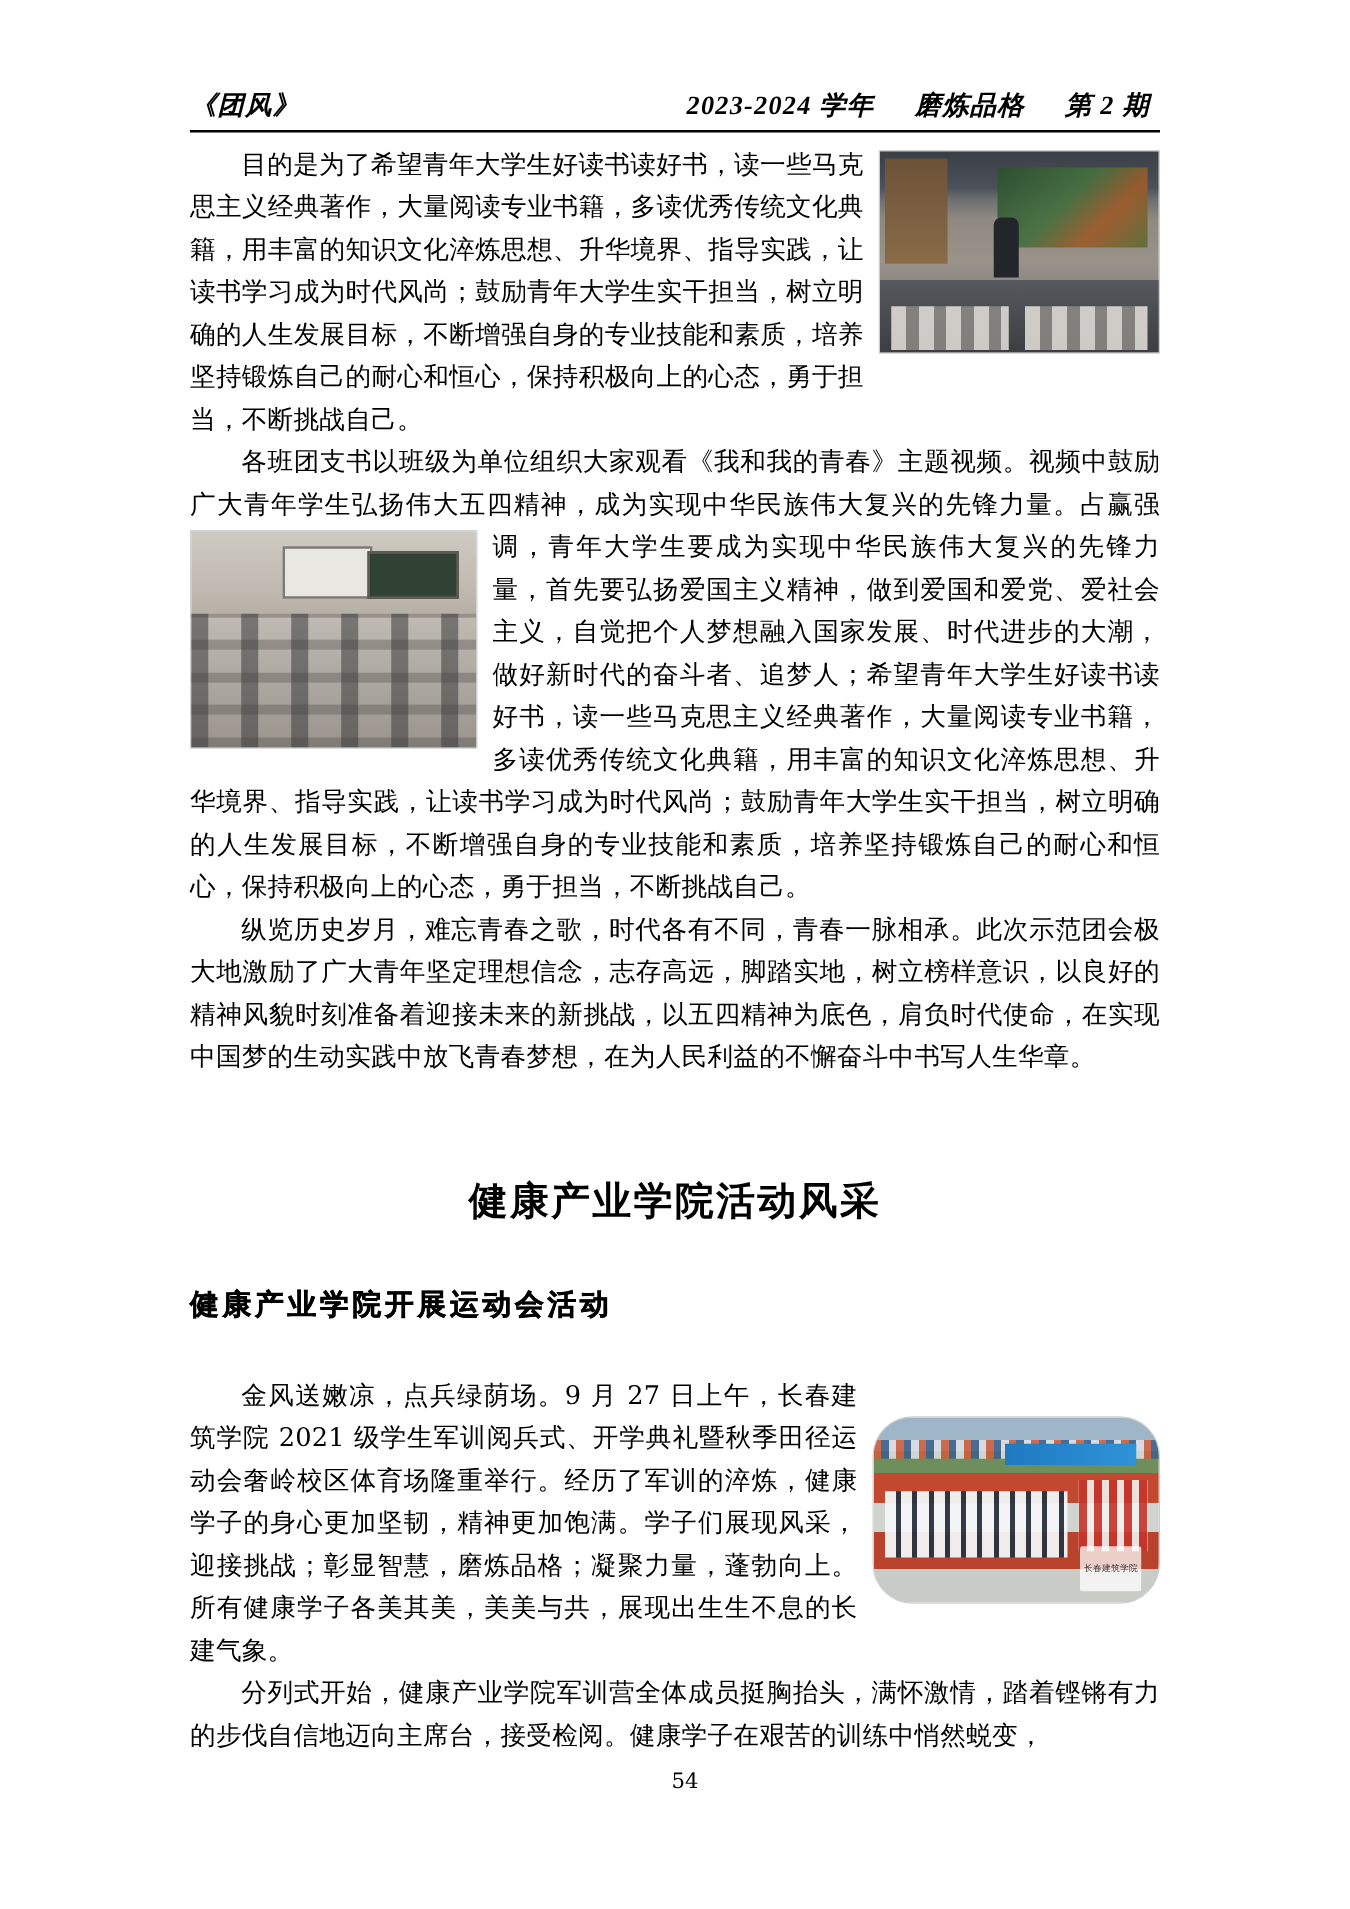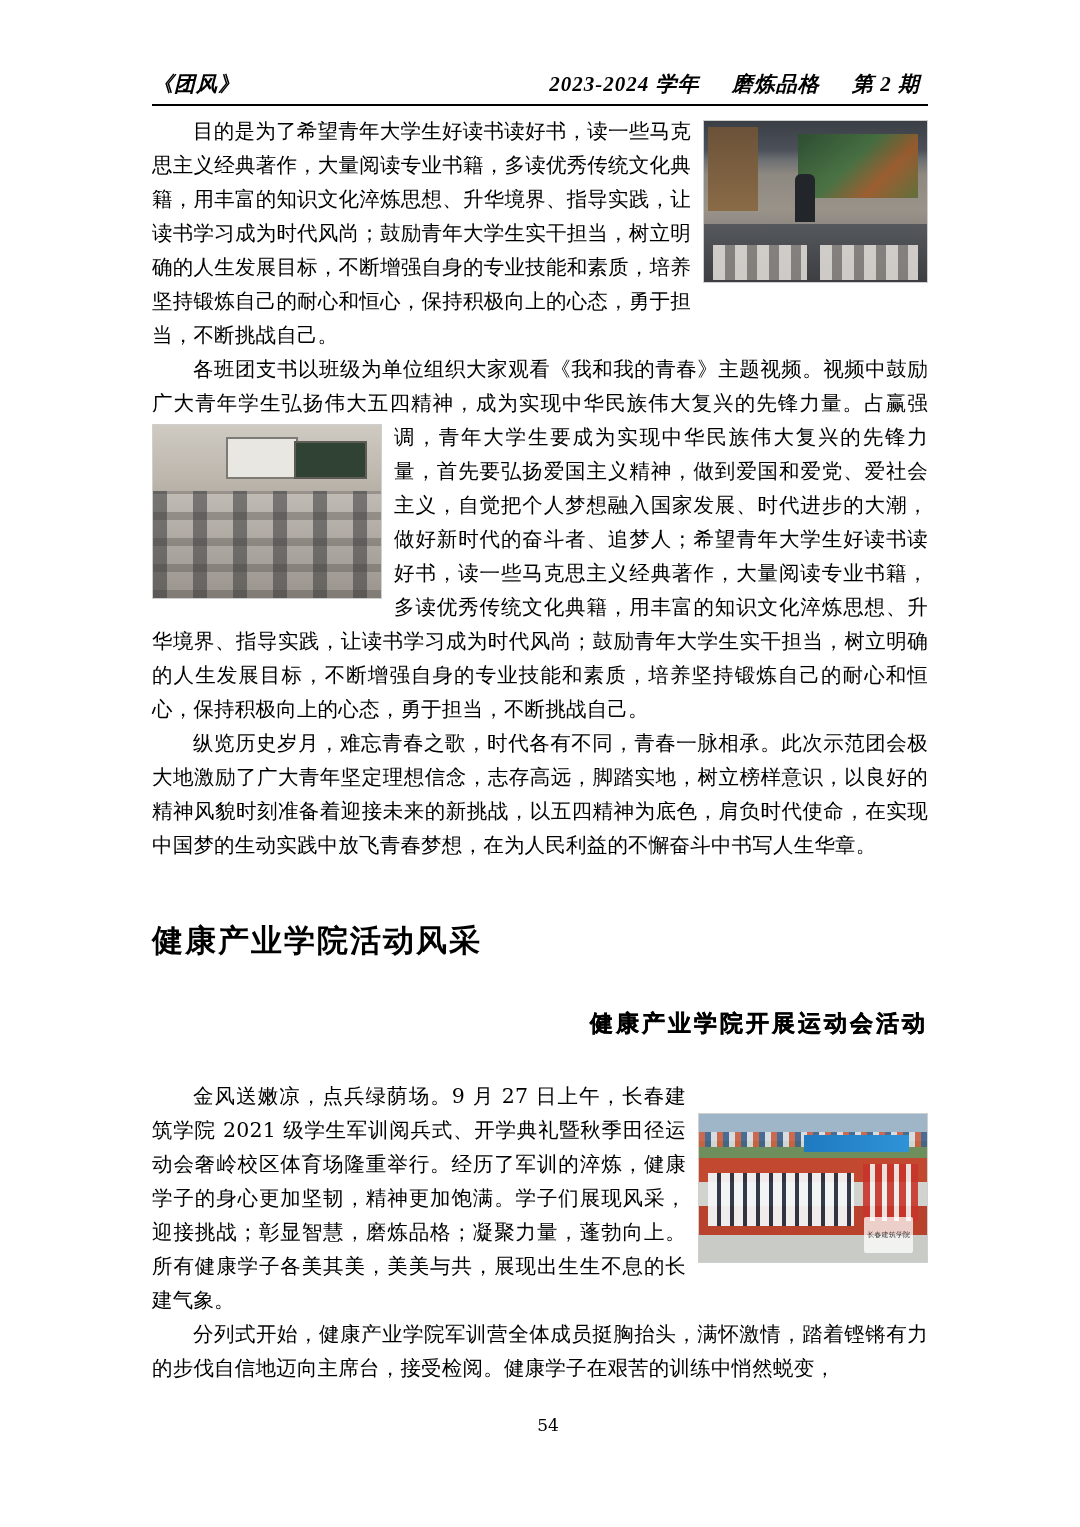--- a/index.html
+++ b/index.html
@@ -171,20 +171,21 @@
     background:
       repeating-linear-gradient(90deg, rgba(60,60,62,.55) 0 14px, rgba(225,222,216,.0) 14px 40px),
       repeating-linear-gradient(0deg, rgba(120,116,110,.55) 0 8px, rgba(200,196,190,.25) 8px 26px),
       linear-gradient(#bdb8b0, #8a847c);
   }
   
   .photo-field {
     width: 230px;
     height: 150px;
     background: linear-gradient(#9fb6c9 0 18%, #6e8e5b 18% 30%, #c2482f 30% 46%, #d1d3cf 46% 62%, #b8422c 62% 82%, #c9cbc7 82% 100%);
+    border-radius: 32px;
   }
   .photo-field .banner {
     position: absolute;
     left: 46%;
     top: 14%;
     width: 46%;
     height: 12%;
     background: linear-gradient(90deg, #1f7ac0, #2f93d8);
   }
   .photo-field .crowd {
@@ -219,28 +220,29 @@
     right: 6%;
     bottom: 6%;
     background: rgba(255,255,255,.75);
     color: #333;
     font-size: 7px;
     padding: 1px 3px;
     border-radius: 2px;
   }
   
   .section-title {
+    text-align: center;
     font-family: "DejaVu Serif", "Liberation Serif", serif;
     font-weight: bold;
     font-size: 31px;
     letter-spacing: 2px;
-    margin: 58px 0 0 0;
+    margin: 78px 0 0 0;
   }
   .sub-title {
-    text-align: right;
+    text-align: left;
     font-family: "DejaVu Sans", "Liberation Sans", sans-serif;
     font-weight: bold;
     font-size: 23px;
     letter-spacing: 3px;
     margin: 46px 0 0 0;
     -webkit-text-stroke: 0.4px #000;
   }
   .clear { clear: both; }
   .gap-1 { height: 40px; }
   

